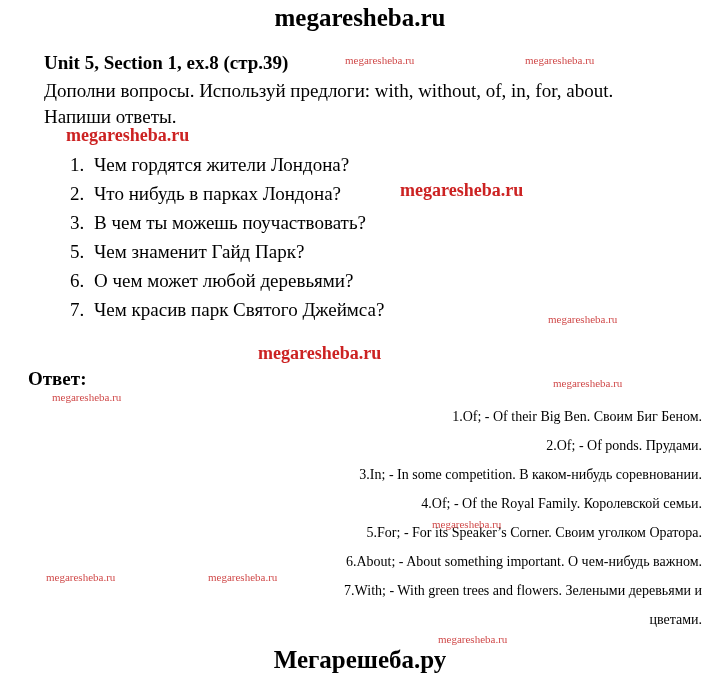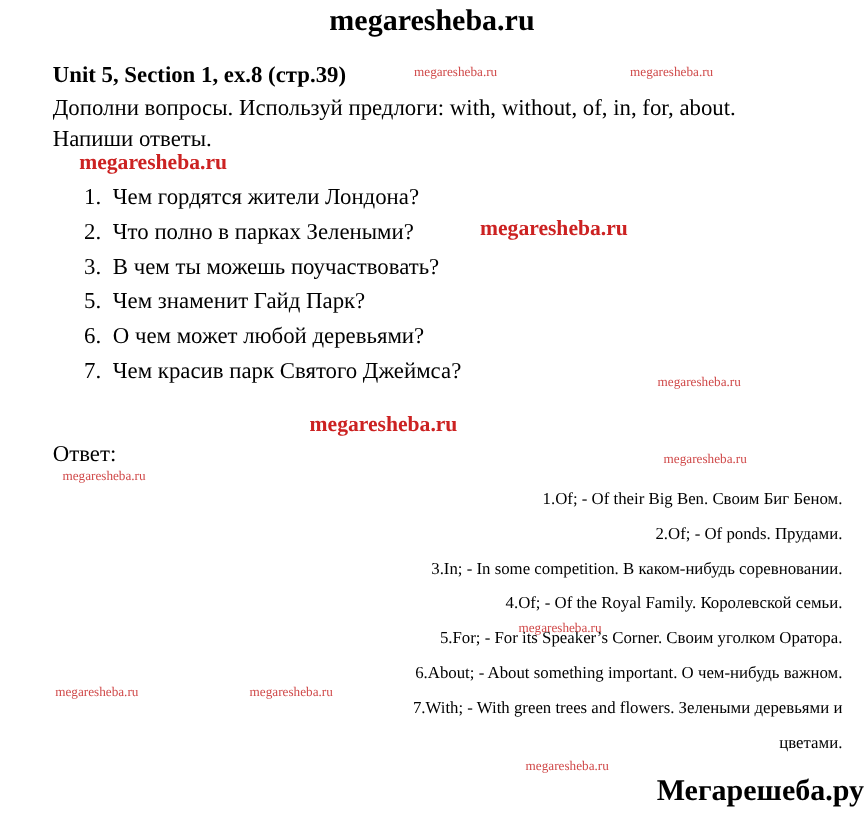--- a/index.html
+++ b/index.html
@@ -49,21 +49,21 @@
     font-size: 25px;
     font-weight: bold;
     color: #000000;
     font-family: "Liberation Serif", serif;
   }
   .site-footer {
     position: absolute;
     top: 646px;
     left: 0;
     width: 720px;
-    text-align: right;
+    text-align: center;
     font-size: 25px;
     font-weight: bold;
     color: #000000;
     font-family: "Liberation Serif", serif;
   }
 
   
   .unit-title {
     position: absolute;
     top: 52px;
@@ -75,23 +75,23 @@
     position: absolute;
     top: 78px;
     left: 44px;
     width: 620px;
     font-size: 19px;
     line-height: 26px;
   }
   .answer-label {
     position: absolute;
     top: 368px;
-    left: 44px;
-    font-size: 19px;
-    font-weight: normal;
+    left: 28px;
+    font-size: 19px;
+    font-weight: bold;
   }
 
   .q-list {
     position: absolute;
     top: 150px;
     left: 70px;
     width: 630px;
   }
   .q-item {
     font-size: 19px;
@@ -131,21 +131,21 @@
 
   <div class="unit-title">Unit 5, Section 1, ex.8 (стр.39)</div>
 
   <div class="task-text">Дополни вопросы. Используй предлоги: with, without, of, in, for, about. Напиши ответы.</div>
 
   <div class="q-list">
     <div class="q-item">
       <span class="q-num">1.</span><span>Чем гордятся жители Лондона?</span>
     </div>
     <div class="q-item">
-      <span class="q-num">2.</span><span>Что полно в парках Зелеными?</span>
+      <span class="q-num">2.</span><span>Что нибудь в парках Лондона?</span>
     </div>
     <div class="q-item">
       <span class="q-num">3.</span><span>В чем ты можешь поучаствовать?</span>
     </div>
     <div class="q-item">
       <span class="q-num">5.</span><span>Чем знаменит Гайд Парк?</span>
     </div>
     <div class="q-item">
       <span class="q-num">6.</span><span>О чем может любой деревьями?</span>
     </div>

